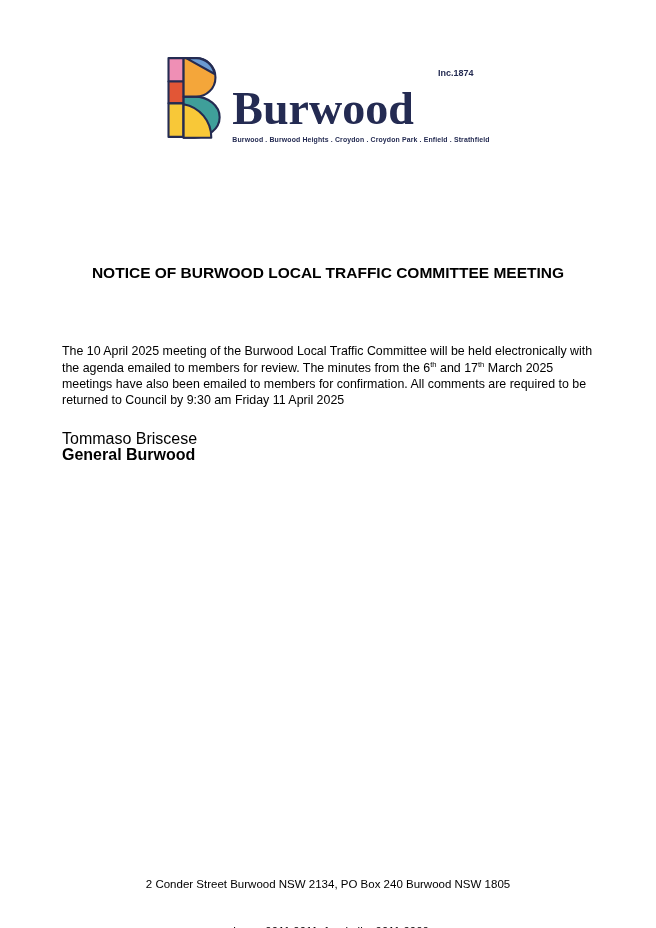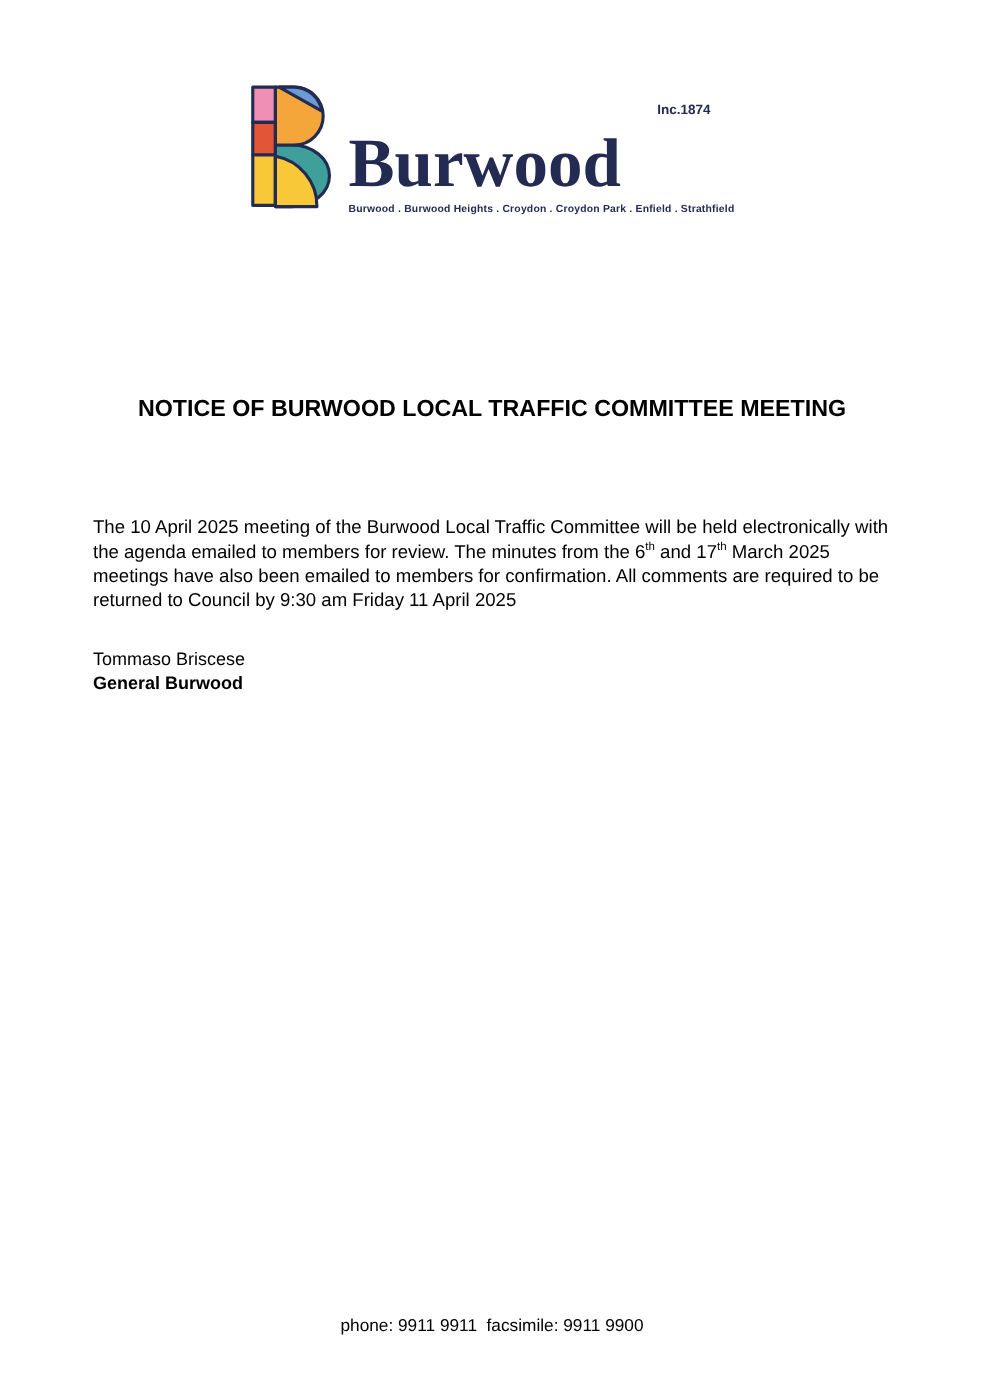--- a/index.html
+++ b/index.html
@@ -76,21 +76,21 @@
     font-size: 12.4px;
     line-height: 16.2px;
     text-align: left;
   }
   .doc-body sup { font-size: 0.62em; line-height: 0; vertical-align: super; }
 
   
   .signature {
     position: absolute;
     top: 431px; left: 62px;
-    font-size: 12px;
+    font-size: 16px;
     line-height: 16px;
   }
   .signature .role { font-weight: 700; }
 
   
   .doc-footer {
     position: absolute;
     top: 846px; left: 0; right: 0;
     text-align: center;
     font-size: 11.5px;
@@ -128,18 +128,19 @@
   </div>
 
   <p class="doc-body"><span>The 10 April 2025 meeting of the Burwood Local Traffic Committee will be held electronically with the agenda emailed to members for review. The minutes from the 6</span><sup>th</sup><span> and 17</span><sup>th</sup><span> March 2025 meetings have also been emailed to members for confirmation. All comments are required to be returned to Council by 9:30 am Friday 11 April 2025</span></p>
 
   <div class="signature">
     <div class="name">Tommaso Briscese</div>
     <div class="role">General Burwood</div>
   </div>
 
   <div class="doc-footer">
+    <div>2 Conder Street Burwood NSW 2134, PO Box 240 Burwood NSW 1805</div>
     <div>phone: 9911 9911  facsimile: 9911 9900</div>
     
     
   </div>
 
 </div>
 
 </body></html>

